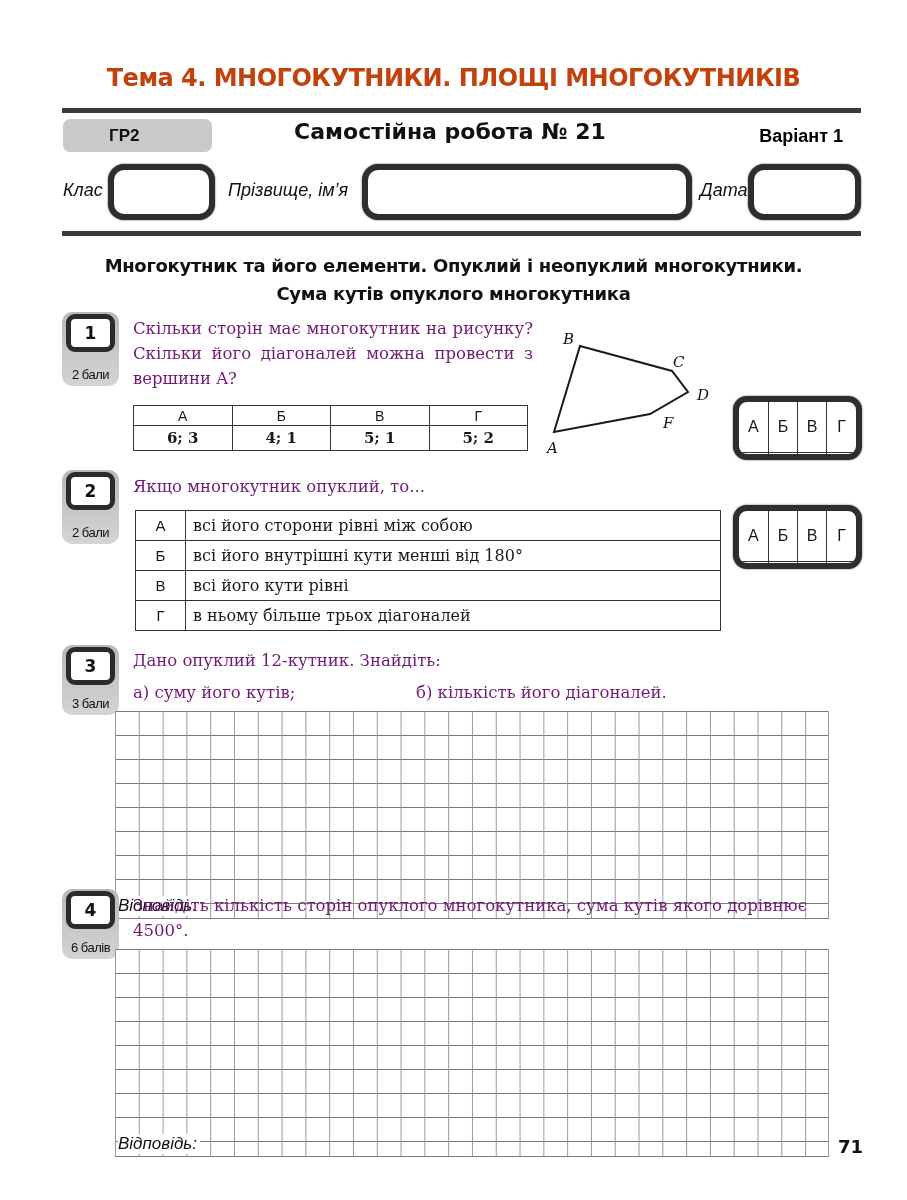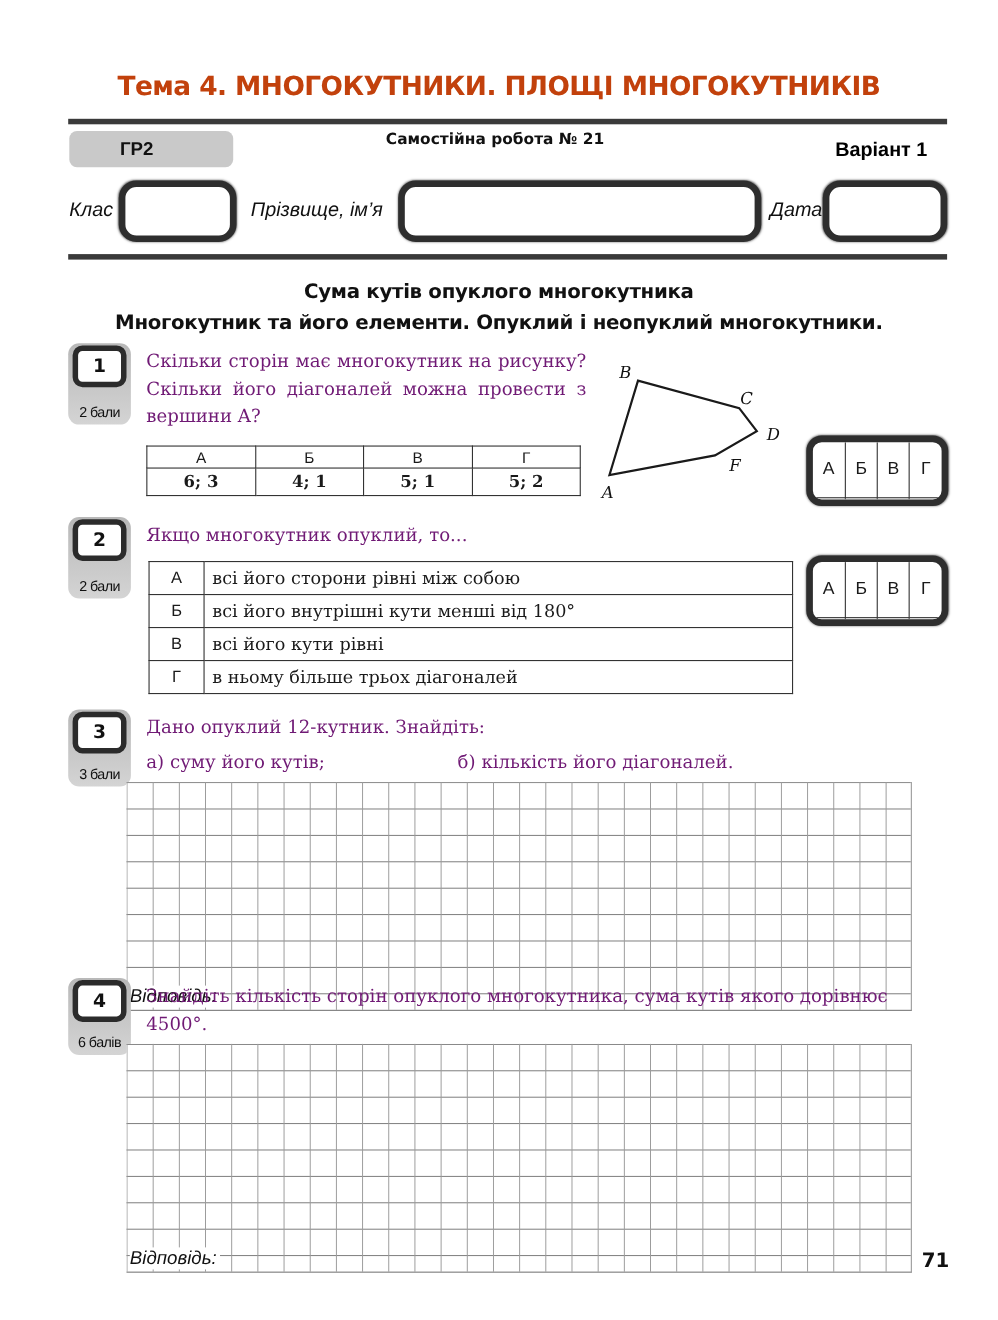--- a/index.html
+++ b/index.html
@@ -20,21 +20,21 @@
 
     #group-badge {
       position: absolute; left: 63px; top: 119px; width: 149px; height: 33px;
       background: #c9c9c9; border-radius: 7px;
       font-family: "Liberation Sans", sans-serif; font-weight: bold; font-size: 17px;
       color: #111; padding-left: 46px; line-height: 33px;
     }
     #work-title {
       position: absolute; left: 240px; width: 420px; top: 119px;
       text-align: center; font-family: "DejaVu Sans", sans-serif;
-      font-weight: bold; font-size: 14px; color: #111;
+      font-weight: bold; font-size: 22px; color: #111;
     }
     #variant {
       position: absolute; right: 64px; top: 126px;
       font-family: "Liberation Sans", sans-serif; font-size: 18px; color: #000000; font-weight: bold;
     }
 
     .field-label {
       position: absolute; top: 180px;
       font-family: "Liberation Sans", sans-serif; font-style: italic; font-size: 18px; color: #111; text-align: right;
     }
@@ -160,22 +160,22 @@
 <div id="class-label" class="field-label">Клас</div>
 <div id="class-box" class="field-box"></div>
 <div id="name-label" class="field-label">Прізвище, ім’я</div>
 <div id="name-box" class="field-box"></div>
 <div id="date-label" class="field-label">Дата</div>
 <div id="date-box" class="field-box"></div>
 
 <div id="rule-bottom" class="rule"></div>
 
 <div id="section-heading">
+  <div>Многокутник та його елементи. Опуклий і неопуклий многокутники.</div>
   <div>Сума кутів опуклого многокутника</div>
-  <div>Многокутник та його елементи. Опуклий і неопуклий многокутники.</div>
 </div>
 
 <div id="q1-badge" class="q-badge">
   <div class="q-num">1</div>
   <div class="q-points">2 бали</div>
 </div>
 <div id="q1-text" class="q-text">Скільки сторін має многокутник на рисунку? Скільки його діагоналей можна провести з вершини A?</div>
 <table id="q1-options" class="opt">
   <tbody>
       <tr class="head">

